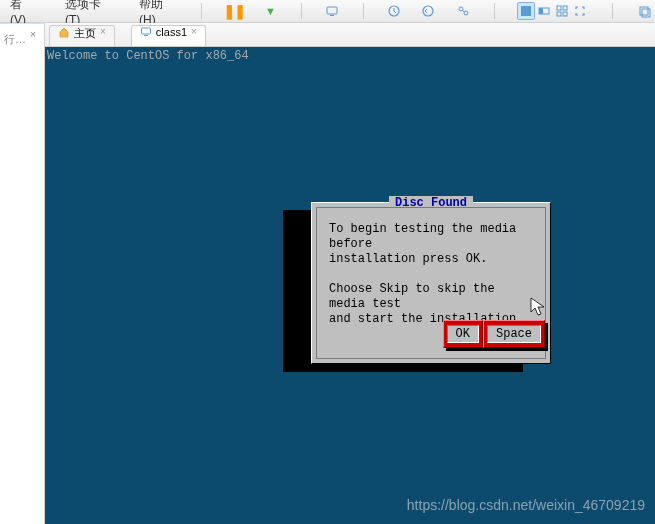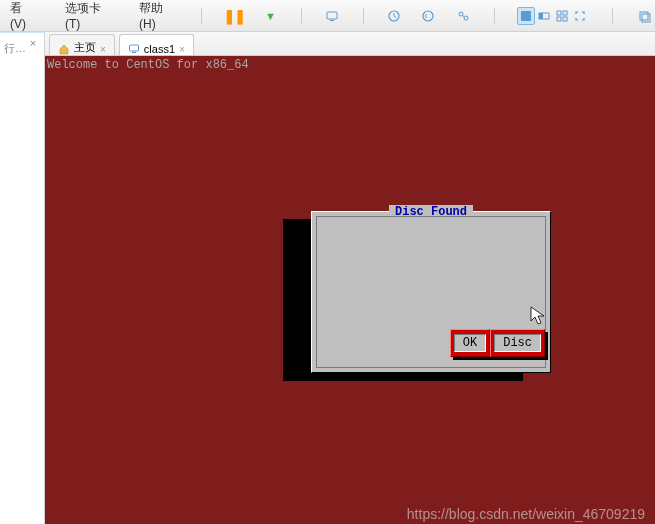--- a/index.html
+++ b/index.html
@@ -6,21 +6,21 @@
 body {
   width: 655px;
   height: 524px;
   font-family: "Microsoft YaHei", sans-serif;
   font-size: 12px;
   background: #f0f0f0;
   overflow: hidden;
   position: relative;
 }
 .menubar {
-  height: 32px;
+  height: 23px;
   background: linear-gradient(#fafafa, #e8e8e8);
   border-bottom: 1px solid #d0d0d0;
   display: flex;
   align-items: center;
   padding: 0 4px;
   gap: 20px;
 }
 .menu-item {
   padding: 2px 6px;
   color: #333;
@@ -97,44 +97,44 @@
   border-bottom: 1px solid #ccc;
   display: flex;
   align-items: flex-end;
   padding: 0 4px;
 }
 .tab {
   height: 21px;
   padding: 0 8px;
   border: 1px solid #ccc;
   border-bottom: none;
-  margin-right: 4px;
-  display: flex;
-  align-items: flex-end;
+  margin-right: 16px;
+  display: flex;
+  align-items: flex-start;
   gap: 4px;
   background: #f4f4f4;
   border-radius: 3px 3px 0 0;
   font-size: 11px;
   cursor: pointer;
 }
 .tab.active {
   background: #fff;
   position: relative;
 }
 .tab-close {
   color: #999;
   font-size: 10px;
   cursor: pointer;
 }
 .tab-home-icon {
   width: 12px; height: 12px;
 }
 .vm-view {
   flex: 1;
-  background: #7f1d1d;
+  background: #0c4a6e;
   position: relative;
   font-family: "Courier New", monospace;
 }
 .vm-topline {
   position: absolute;
   top: 2px;
   left: 2px;
   color: #a8a8a8;
   font-size: 12px;
   white-space: pre;
@@ -344,29 +344,34 @@
       </div>
     </div>
 
     <div class="vm-view">
       <div class="vm-topline">Welcome to CentOS for x86_64</div>
 
       <div class="dialog-shadow"></div>
       <div class="dialog">
         <div class="dialog-title">Disc Found</div>
         <div class="dialog-inner">
+          <div class="dialog-text">To begin testing the media before
+installation press OK.
+
+Choose Skip to skip the media test
+and start the installation.</div>
           <div class="dialog-buttons">
             <div class="tui-btn-shadow">
               <div class="tui-btn">
                 <div class="tui-btn-inner">OK</div>
               </div>
             </div>
             <div class="tui-btn-shadow">
               <div class="tui-btn">
-                <div class="tui-btn-inner">Disc</div>
+                <div class="tui-btn-inner">Space</div>
               </div>
             </div>
           </div>
         </div>
       </div>
 
       <div class="cursor-arrow">
         <svg width="16" height="20" viewBox="0 0 16 20">
             <path d="M1 1l0 14 4-4 3 7 3-1-3-7 6 0z" fill="#fff" stroke="#000" stroke-width="0.8"></path>
           </svg>

